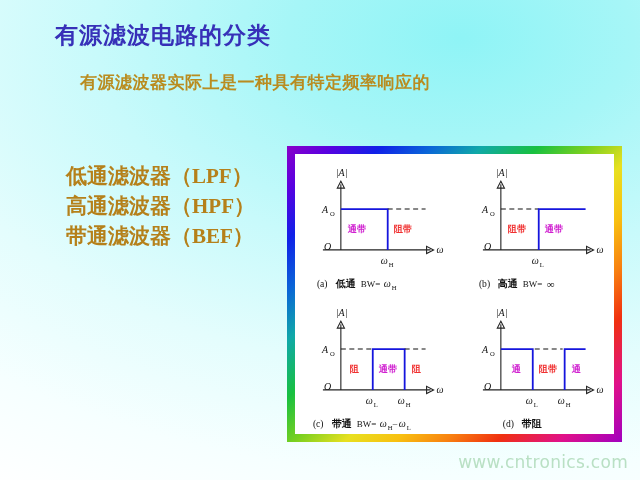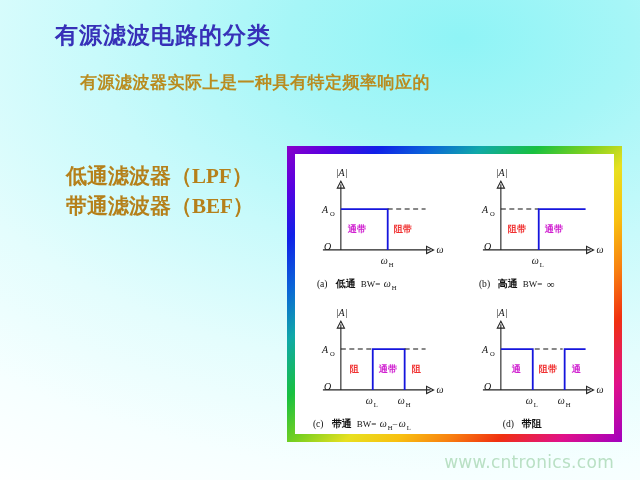--- a/index.html
+++ b/index.html
@@ -63,41 +63,44 @@
   .curve{stroke:#1515dd;stroke-width:1.8;fill:none;}
   .dash{stroke:#111;stroke-width:1.1;fill:none;stroke-dasharray:5 3.5;}
   .lbl-pass{fill:#d020d0;font-size:9.2px;font-weight:bold;}
   .lbl-stop{fill:#f03030;font-size:9.2px;font-weight:bold;}
   .axlbl{fill:#111;font-size:10px;font-style:italic;}
   .sub{font-size:6.6px;font-style:normal;}
   .cap{fill:#111;font-size:9.6px;}
   .capcn{font-family:"DejaVu Sans","Liberation Sans",sans-serif;font-size:10px;font-weight:bold;}
   
   #watermark{
-    position:absolute;right:26px;bottom:8px;
+    position:absolute;right:12px;bottom:8px;
     font-family:"DejaVu Sans","Liberation Sans",sans-serif;
     font-size:17px;color:#b9e0c4;letter-spacing:0.3px;
   }
 </style>
 </head>
 <body>
 
 <div id="slide">
 
   <div id="title">有源滤波电路的分类</div>
 
   <div id="para">
     <div class="pline">
       <span class="indent"></span><span>有源滤波器实际上是一种具有特定频率响应的</span>
     </div>
   </div>
 
   <div id="filterlist">
     <div class="flrow">
       <span>低通滤波器</span><span>（</span><span class="abbr">LPF</span><span>）</span>
+    </div>
+    <div class="flrow">
+      <span>高通滤波器</span><span>（</span><span class="abbr">HPF</span><span>）</span>
     </div>
     <div class="flrow">
       <span>带通滤波器</span><span>（</span><span class="abbr">BEF</span><span>）</span>
     </div>
   </div>
 
   <div id="figure">
     <div class="inner">
 
       <div class="quad q-a">

